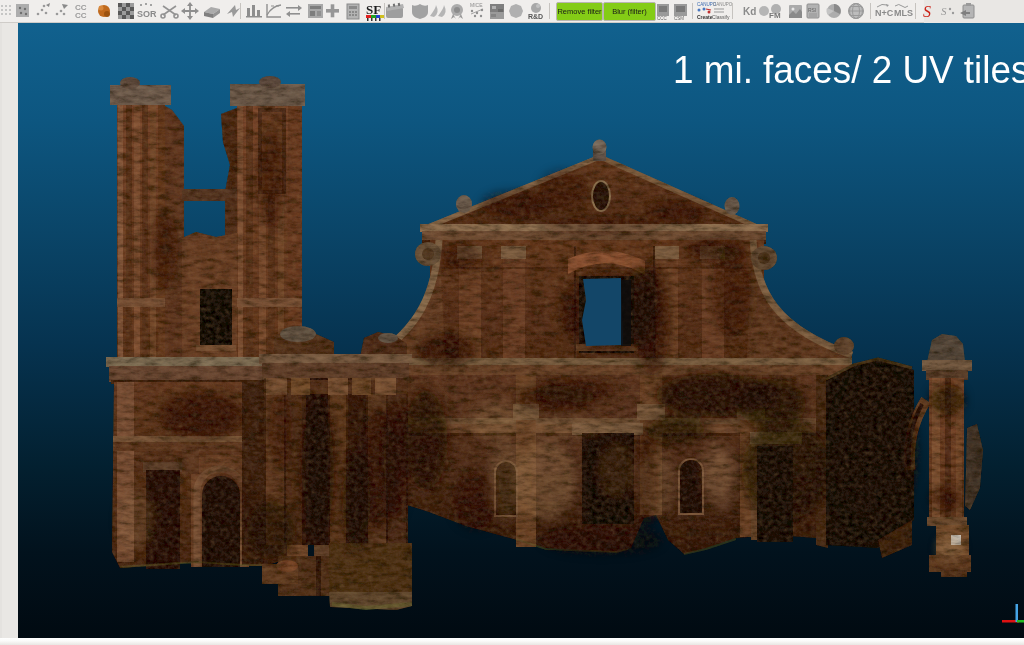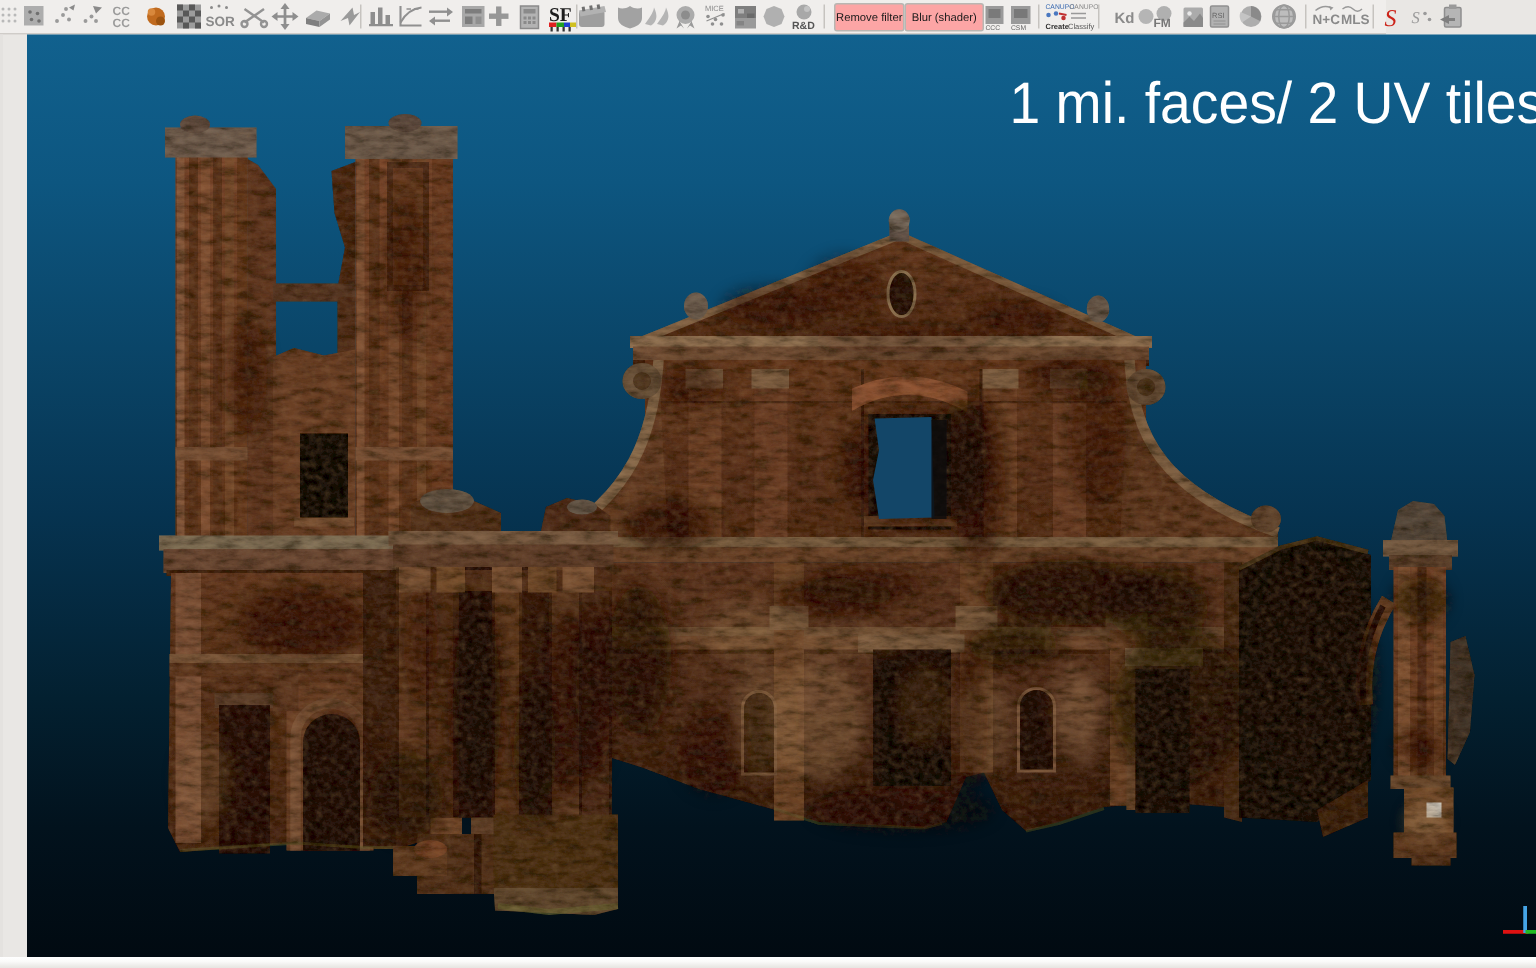--- a/index.html
+++ b/index.html
@@ -1,19 +1,19 @@
 <!DOCTYPE html>
 <html><head><meta charset="utf-8"><style>
 html,body{margin:0;padding:0;width:1024px;height:645px;overflow:hidden;background:#e9e7e4;font-family:"Liberation Sans",sans-serif;}
 #tb{position:absolute;left:0;top:0;width:924px;height:22px;background:#f0eeec;border-bottom:1px solid #cfccc8;}
 #vp{position:absolute;left:2px;top:23px;width:1022px;height:615px;background:linear-gradient(180deg,#11618e 0%,#0d5680 16%,#0a4568 34%,#063350 52%,#032030 72%,#02121d 86%,#010a11 100%);margin-left:16px;}
 #lb{position:absolute;left:0;top:23px;width:2px;height:615px;background:#e4e2df;}
 #bs{position:absolute;left:0;top:638px;width:1024px;height:7px;background:linear-gradient(180deg,#ffffff 0%,#fbfbfa 40%,#e8e6e3 100%);}
 #cap{position:absolute;left:655px;top:25px;color:#ffffff;font-size:39px;white-space:nowrap;transform:scaleX(0.945);transform-origin:0 0;letter-spacing:0px;}
-.bt{position:absolute;top:2px;height:17px;background:#fca5a5;border:1px solid #b9b6b2;border-radius:2px;font-size:7.5px;color:#1a1a1a;text-align:center;line-height:17px;white-space:nowrap;overflow:hidden;}
+.bt{position:absolute;top:2px;height:17px;background:#84cc16;border:1px solid #b9b6b2;border-radius:2px;font-size:7.5px;color:#1a1a1a;text-align:center;line-height:17px;white-space:nowrap;overflow:hidden;}
 </style></head>
 <body>
 <div id="tb">
 <svg width="1024" height="22" viewBox="0 0 1024 22" font-family="Liberation Sans, sans-serif">
 <g fill="#9a9a9a" stroke="none">
 
  <g fill="#b9b9b9">
           <circle cx="2" cy="6" r="1"></circle>
           <circle cx="6" cy="6" r="1"></circle>
           <circle cx="10" cy="6" r="1"></circle>
@@ -184,21 +184,21 @@
  <path d="M516,4 l5,2 2,5 -2,5 -5,2 -5,-2 -2,-5 2,-5 z" fill="#b0b0b0"></path>
  <g>
           <circle cx="536" cy="8" r="5" fill="#a8a8a8"></circle>
           <circle cx="538" cy="6" r="2" fill="#c2c2c2"></circle>
           <text x="528" y="19" font-size="7" font-weight="bold" fill="#555">R&amp;D</text>
         </g>
  <rect x="549" y="3" width="1" height="16" fill="#c6c3bf"></rect>
 </g>
 </svg>
 <div class="bt" style="left:556px;width:45px;">Remove filter</div>
-<div class="bt" style="left:603px;width:51px;">Blur (shader)</div>
+<div class="bt" style="left:603px;width:51px;">Blur (filter)</div>
 <svg width="1024" height="22" viewBox="0 0 1024 22" style="position:absolute;left:0;top:0" font-family="Liberation Sans, sans-serif">
  <g>
         <rect x="657" y="4" width="12" height="12" fill="#9a9a9a"></rect>
         <rect x="659" y="6" width="8" height="6" fill="#7a7a7a"></rect>
         <text x="657" y="20" font-size="4.5" fill="#666">CCC</text>
       </g>
  <g>
         <rect x="674" y="4" width="13" height="12" fill="#9a9a9a"></rect>
         <rect x="676" y="6" width="9" height="6" fill="#787878"></rect>
         <text x="674" y="20" font-size="4.5" fill="#666">CSM</text>

